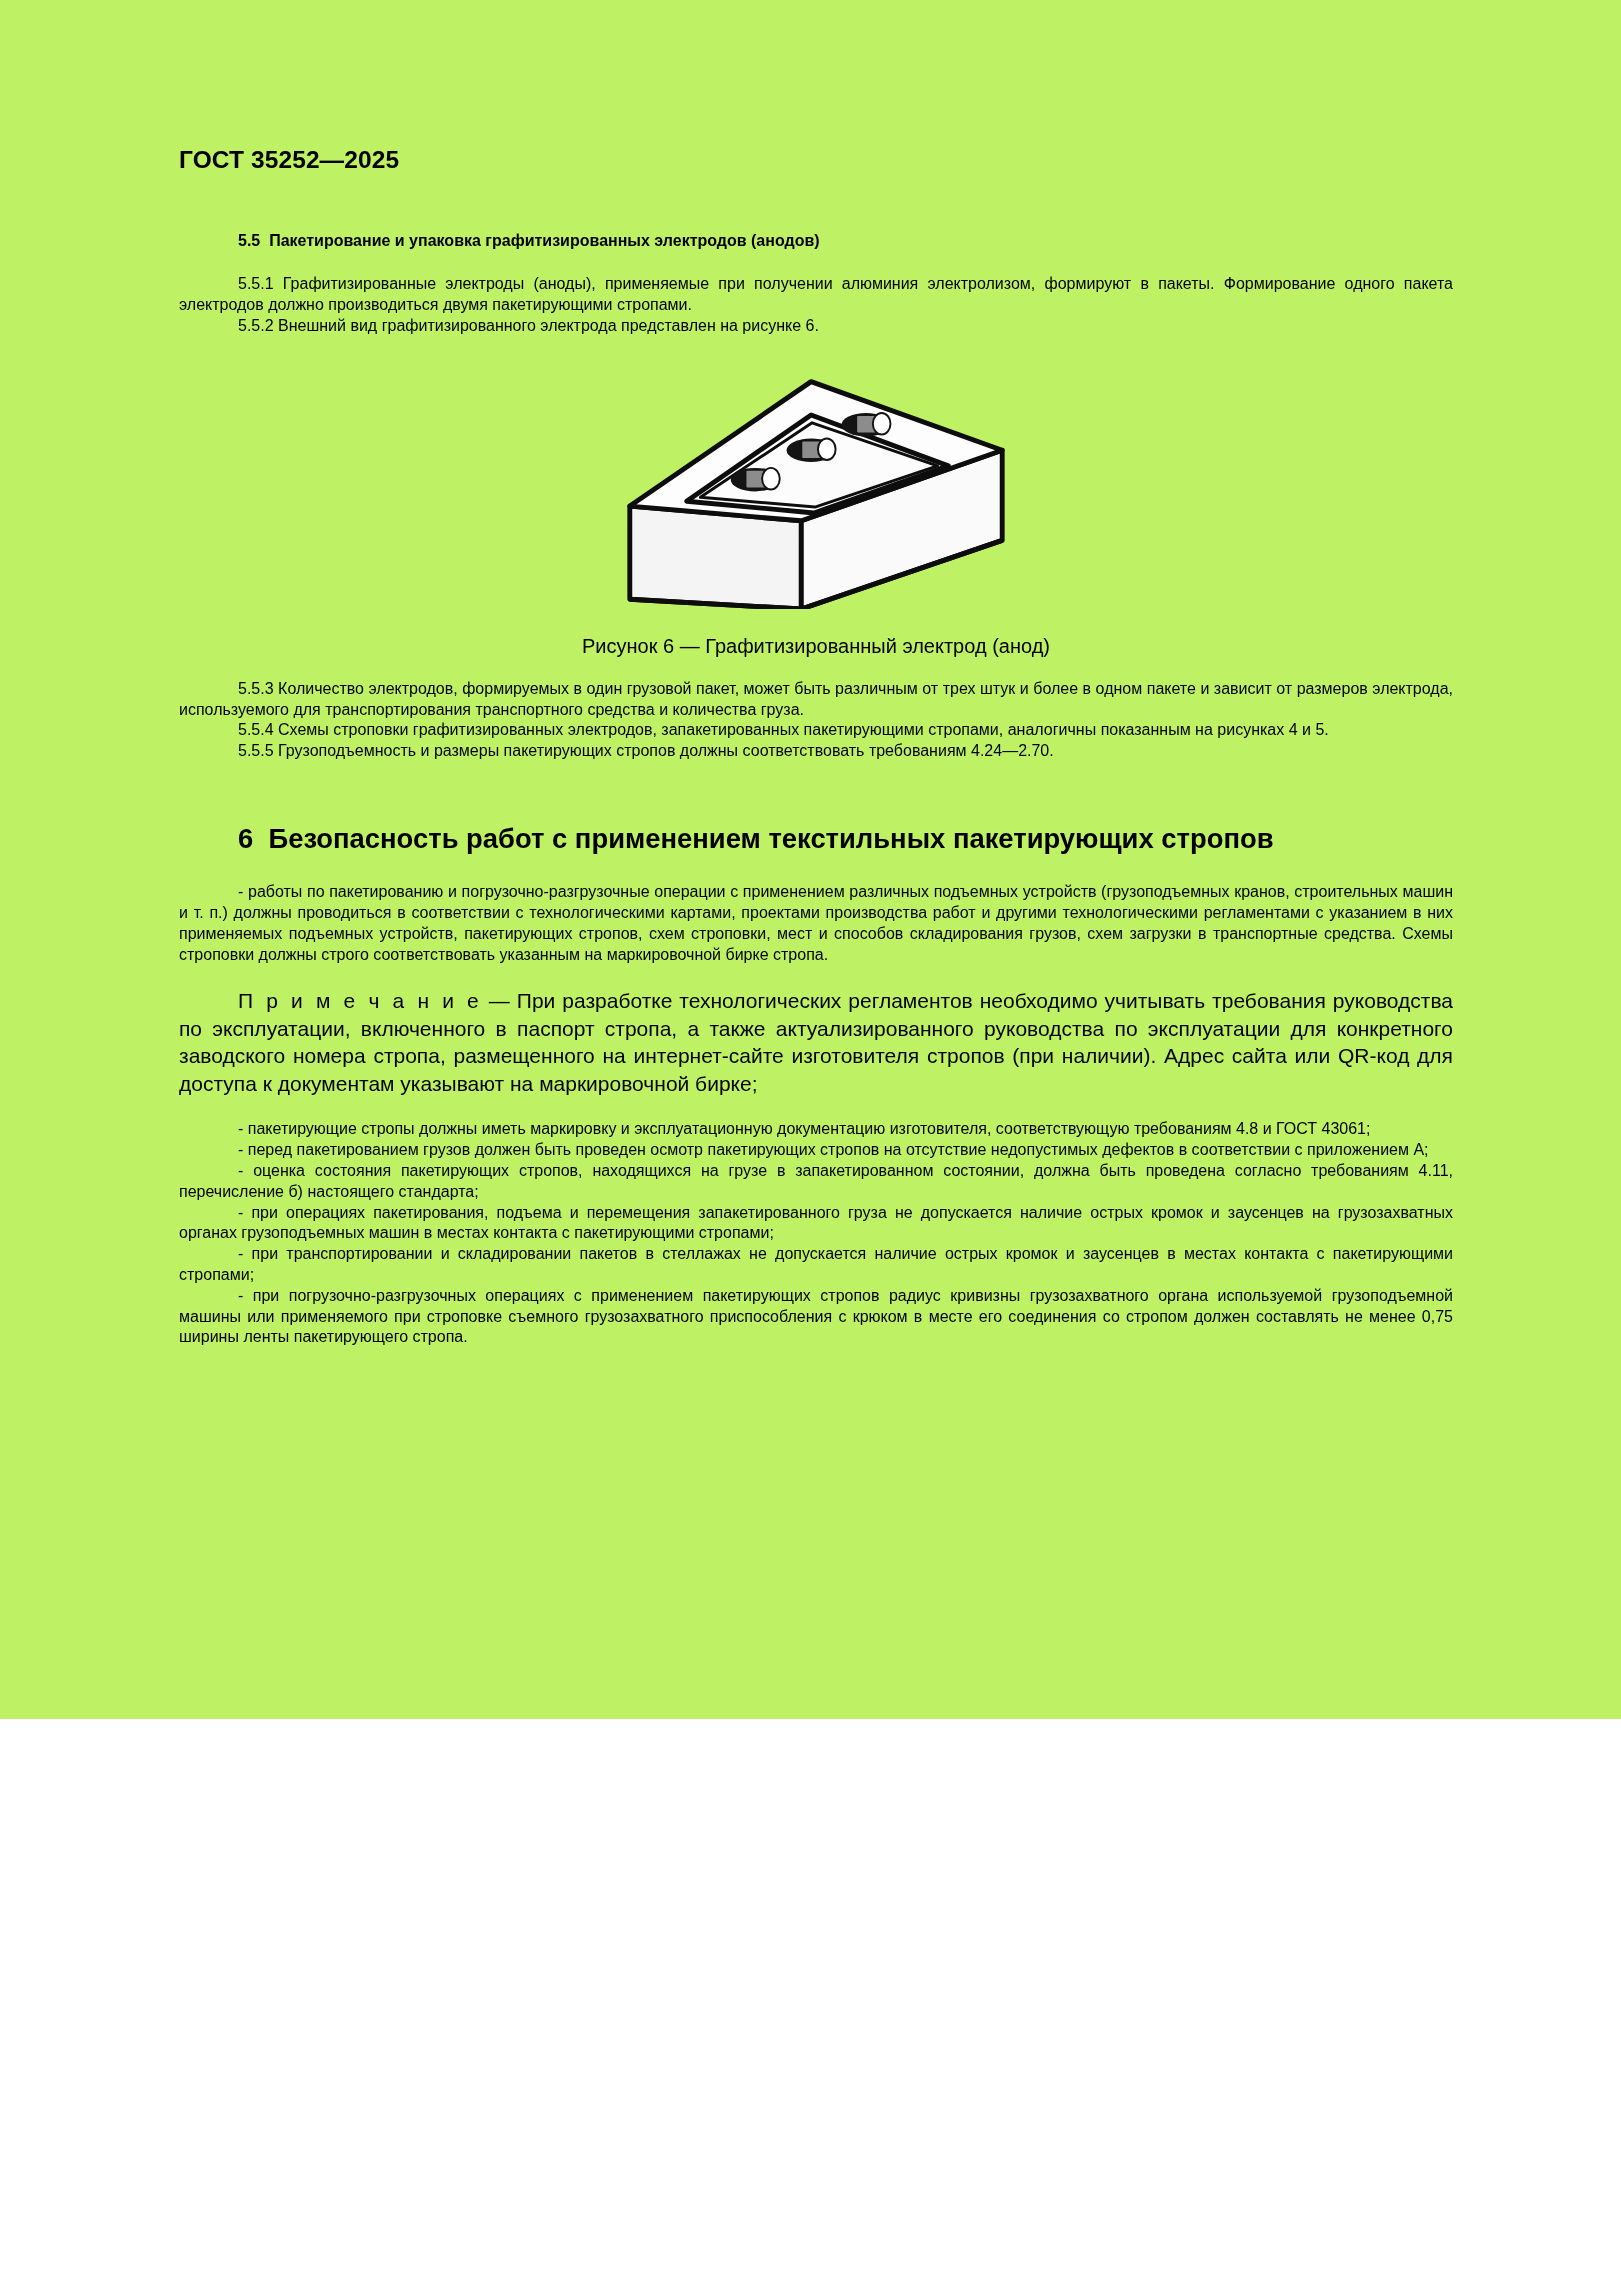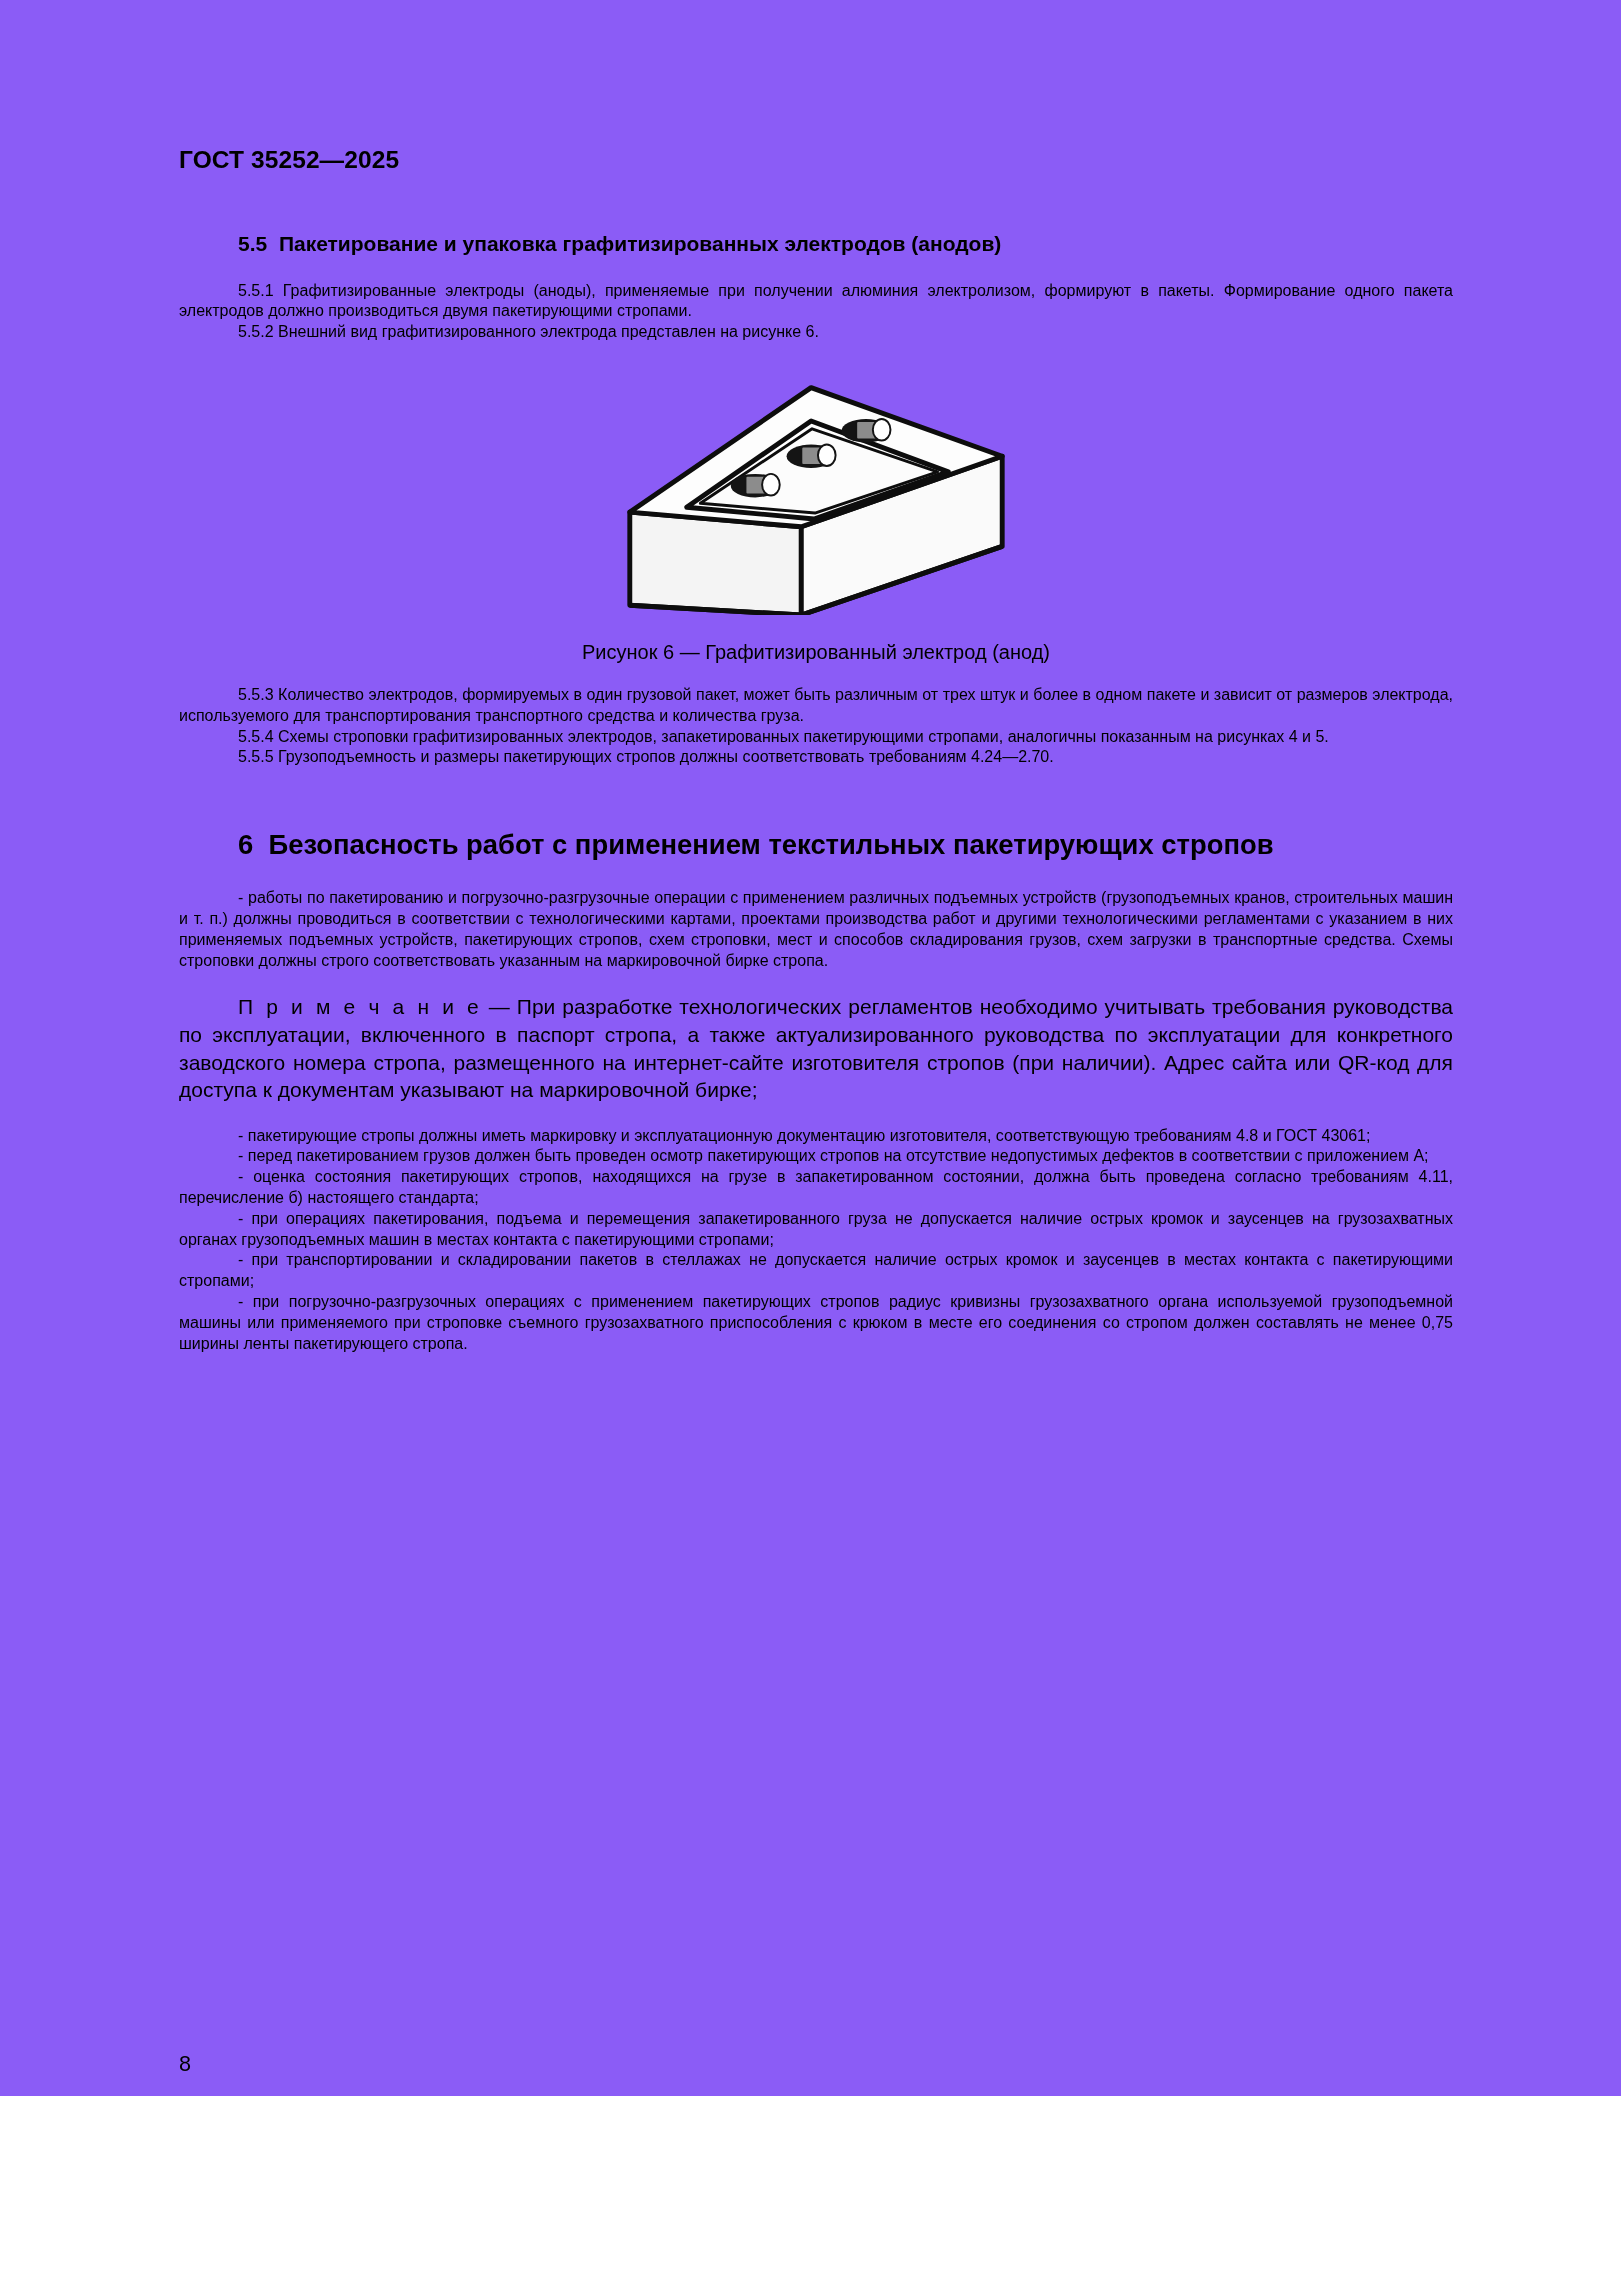--- a/index.html
+++ b/index.html
@@ -8,23 +8,23 @@
     padding: 0;
     background: #ffffff;
   }
   body {
     font-family: "Liberation Sans", sans-serif;
     color: #000000;
   }
   .page {
     position: relative;
     width: 1621px;
-    height: 2096px;
+    height: 1719px;
     margin: 0 auto;
-    background: #8b5cf6;
+    background: #bef264;
     box-sizing: border-box;
     padding: 0;
     overflow: hidden;
   }
   .content {
     position: absolute;
     left: 179px;
     top: 147px;
     width: 1274px;
   }
@@ -33,21 +33,21 @@
   .doc-header {
     font-weight: bold;
     font-size: 24.5px;
     letter-spacing: 0.1px;
     margin: 0 0 57px 0;
     line-height: 1.1;
   }
 
   
   h2.sub-heading {
-    font-size: 21px;
+    font-size: 16px;
     font-weight: bold;
     margin: 0 0 23.5px 0;
     padding-left: 59px;
     line-height: 1.25;
     text-indent: 0;
   }
   h2.section-heading {
     font-size: 27.4px;
     font-weight: bold;
     margin: 59px 0 25.5px 0;

